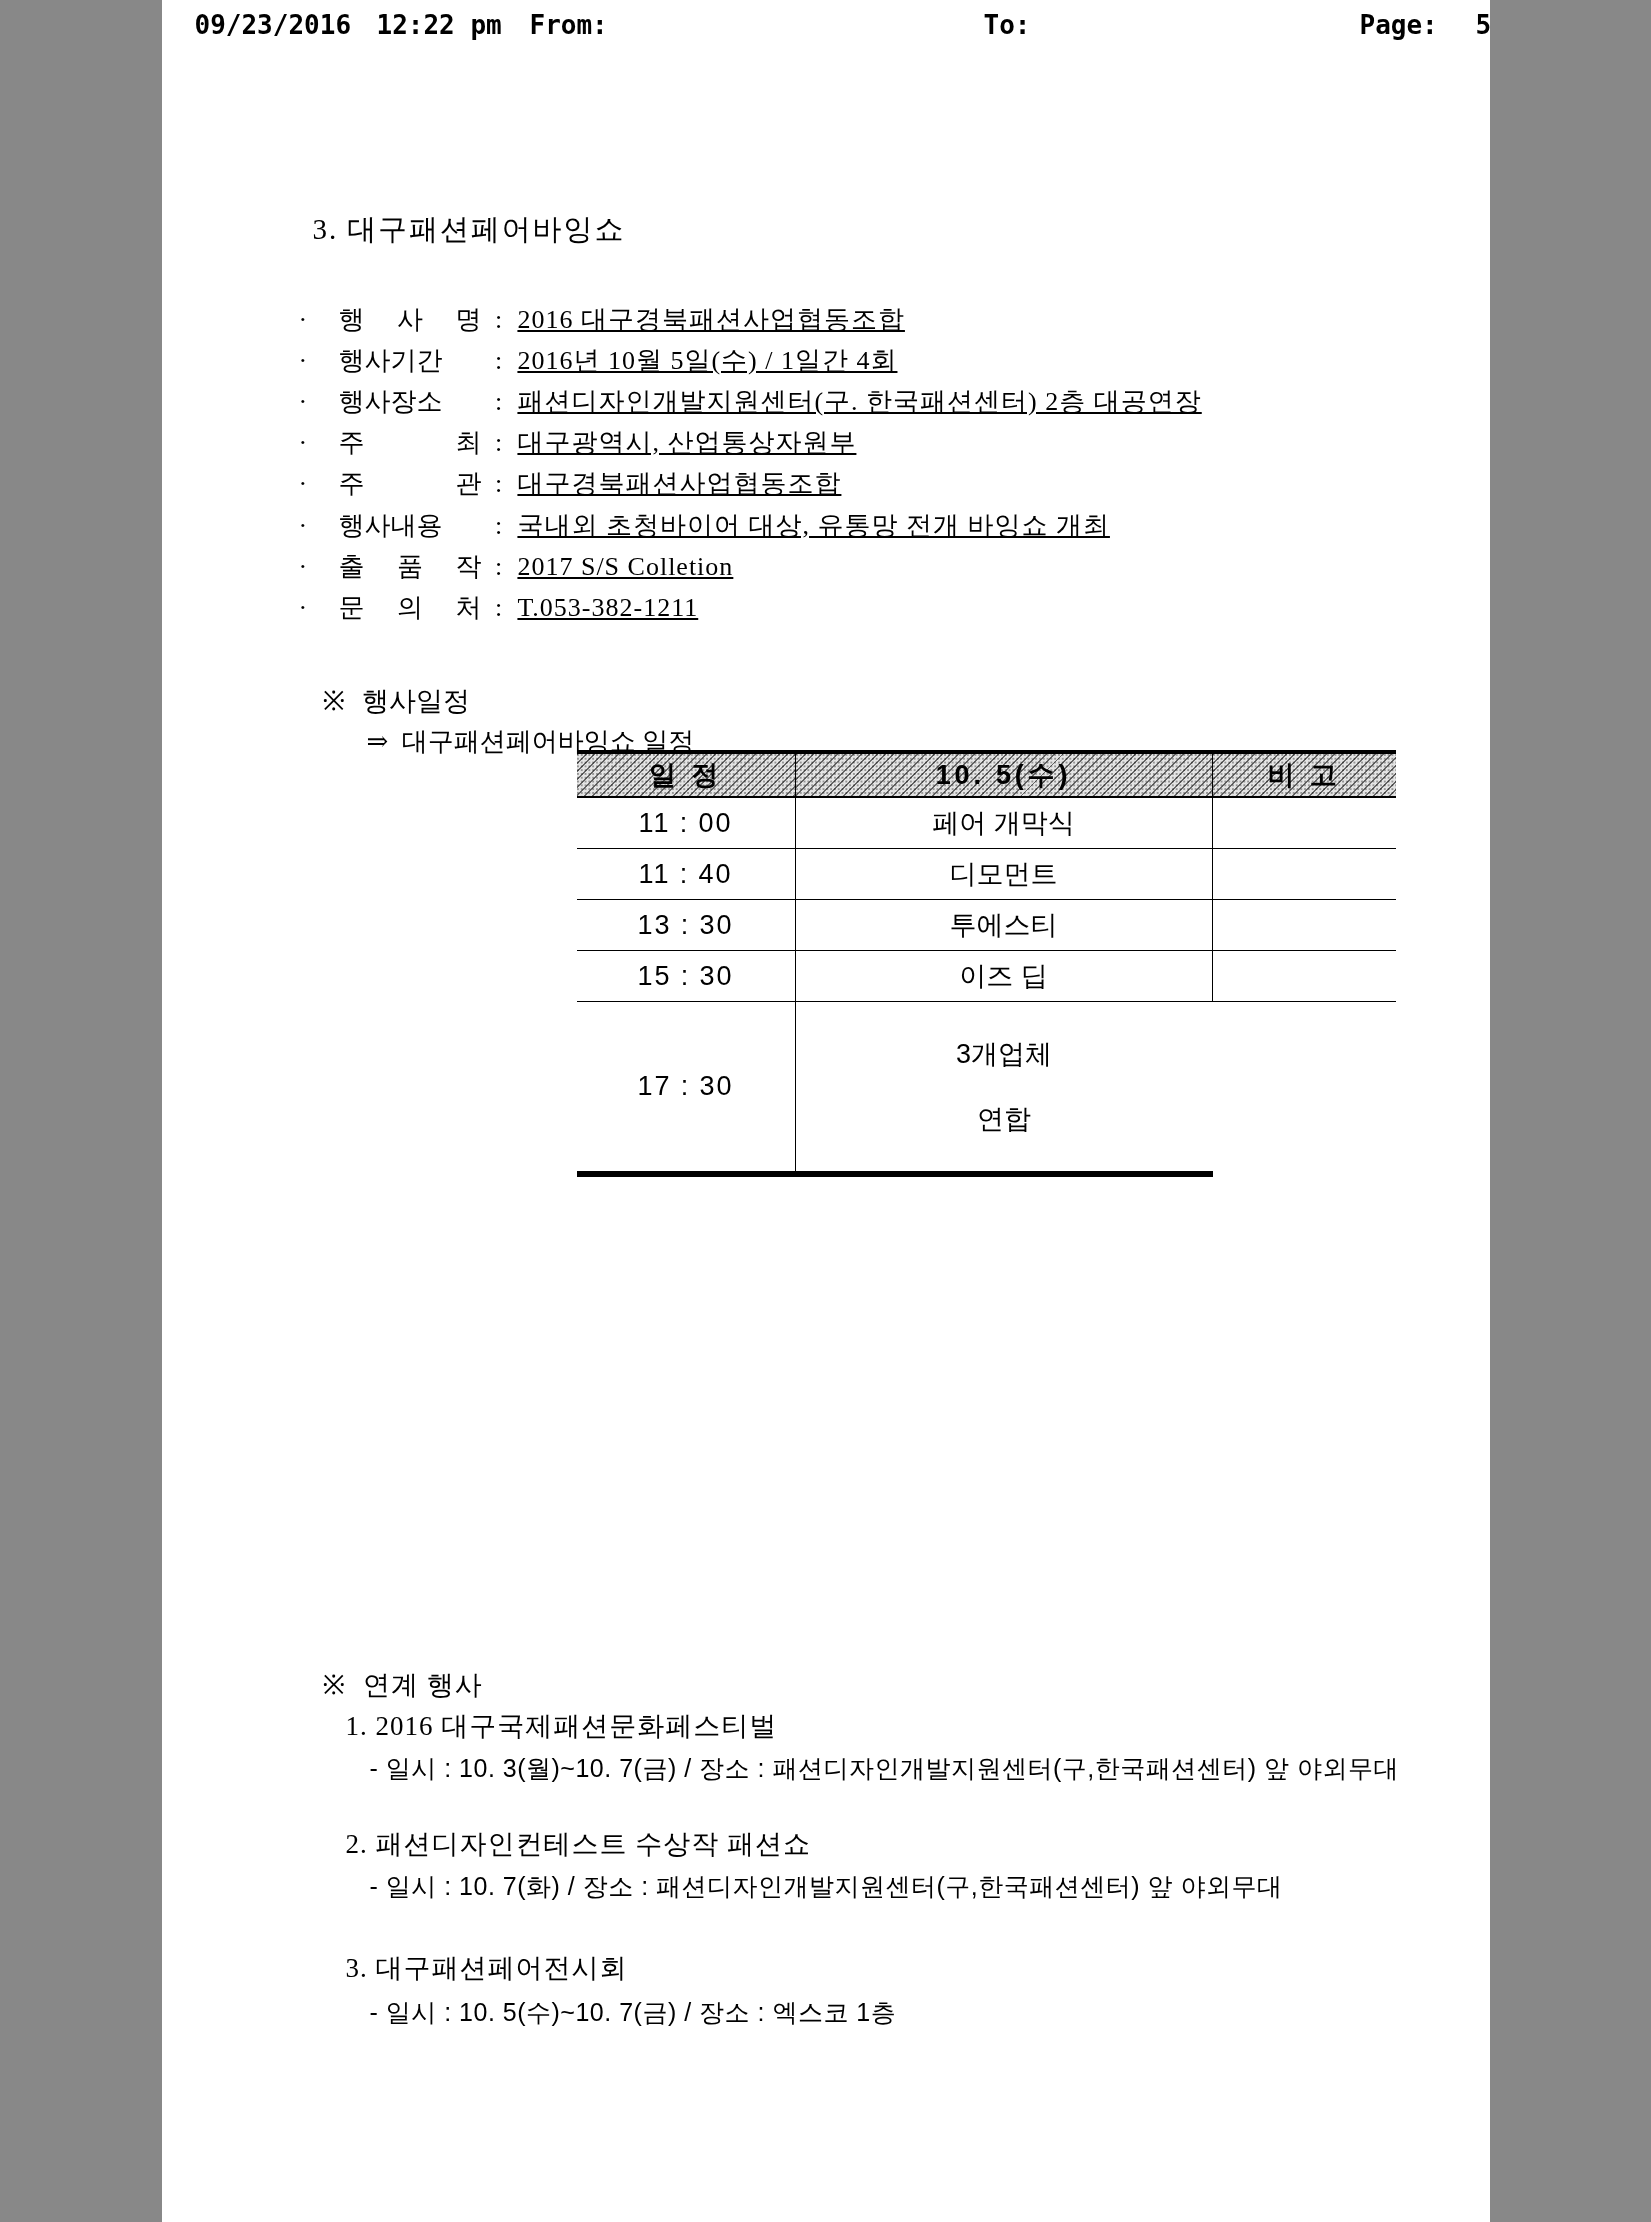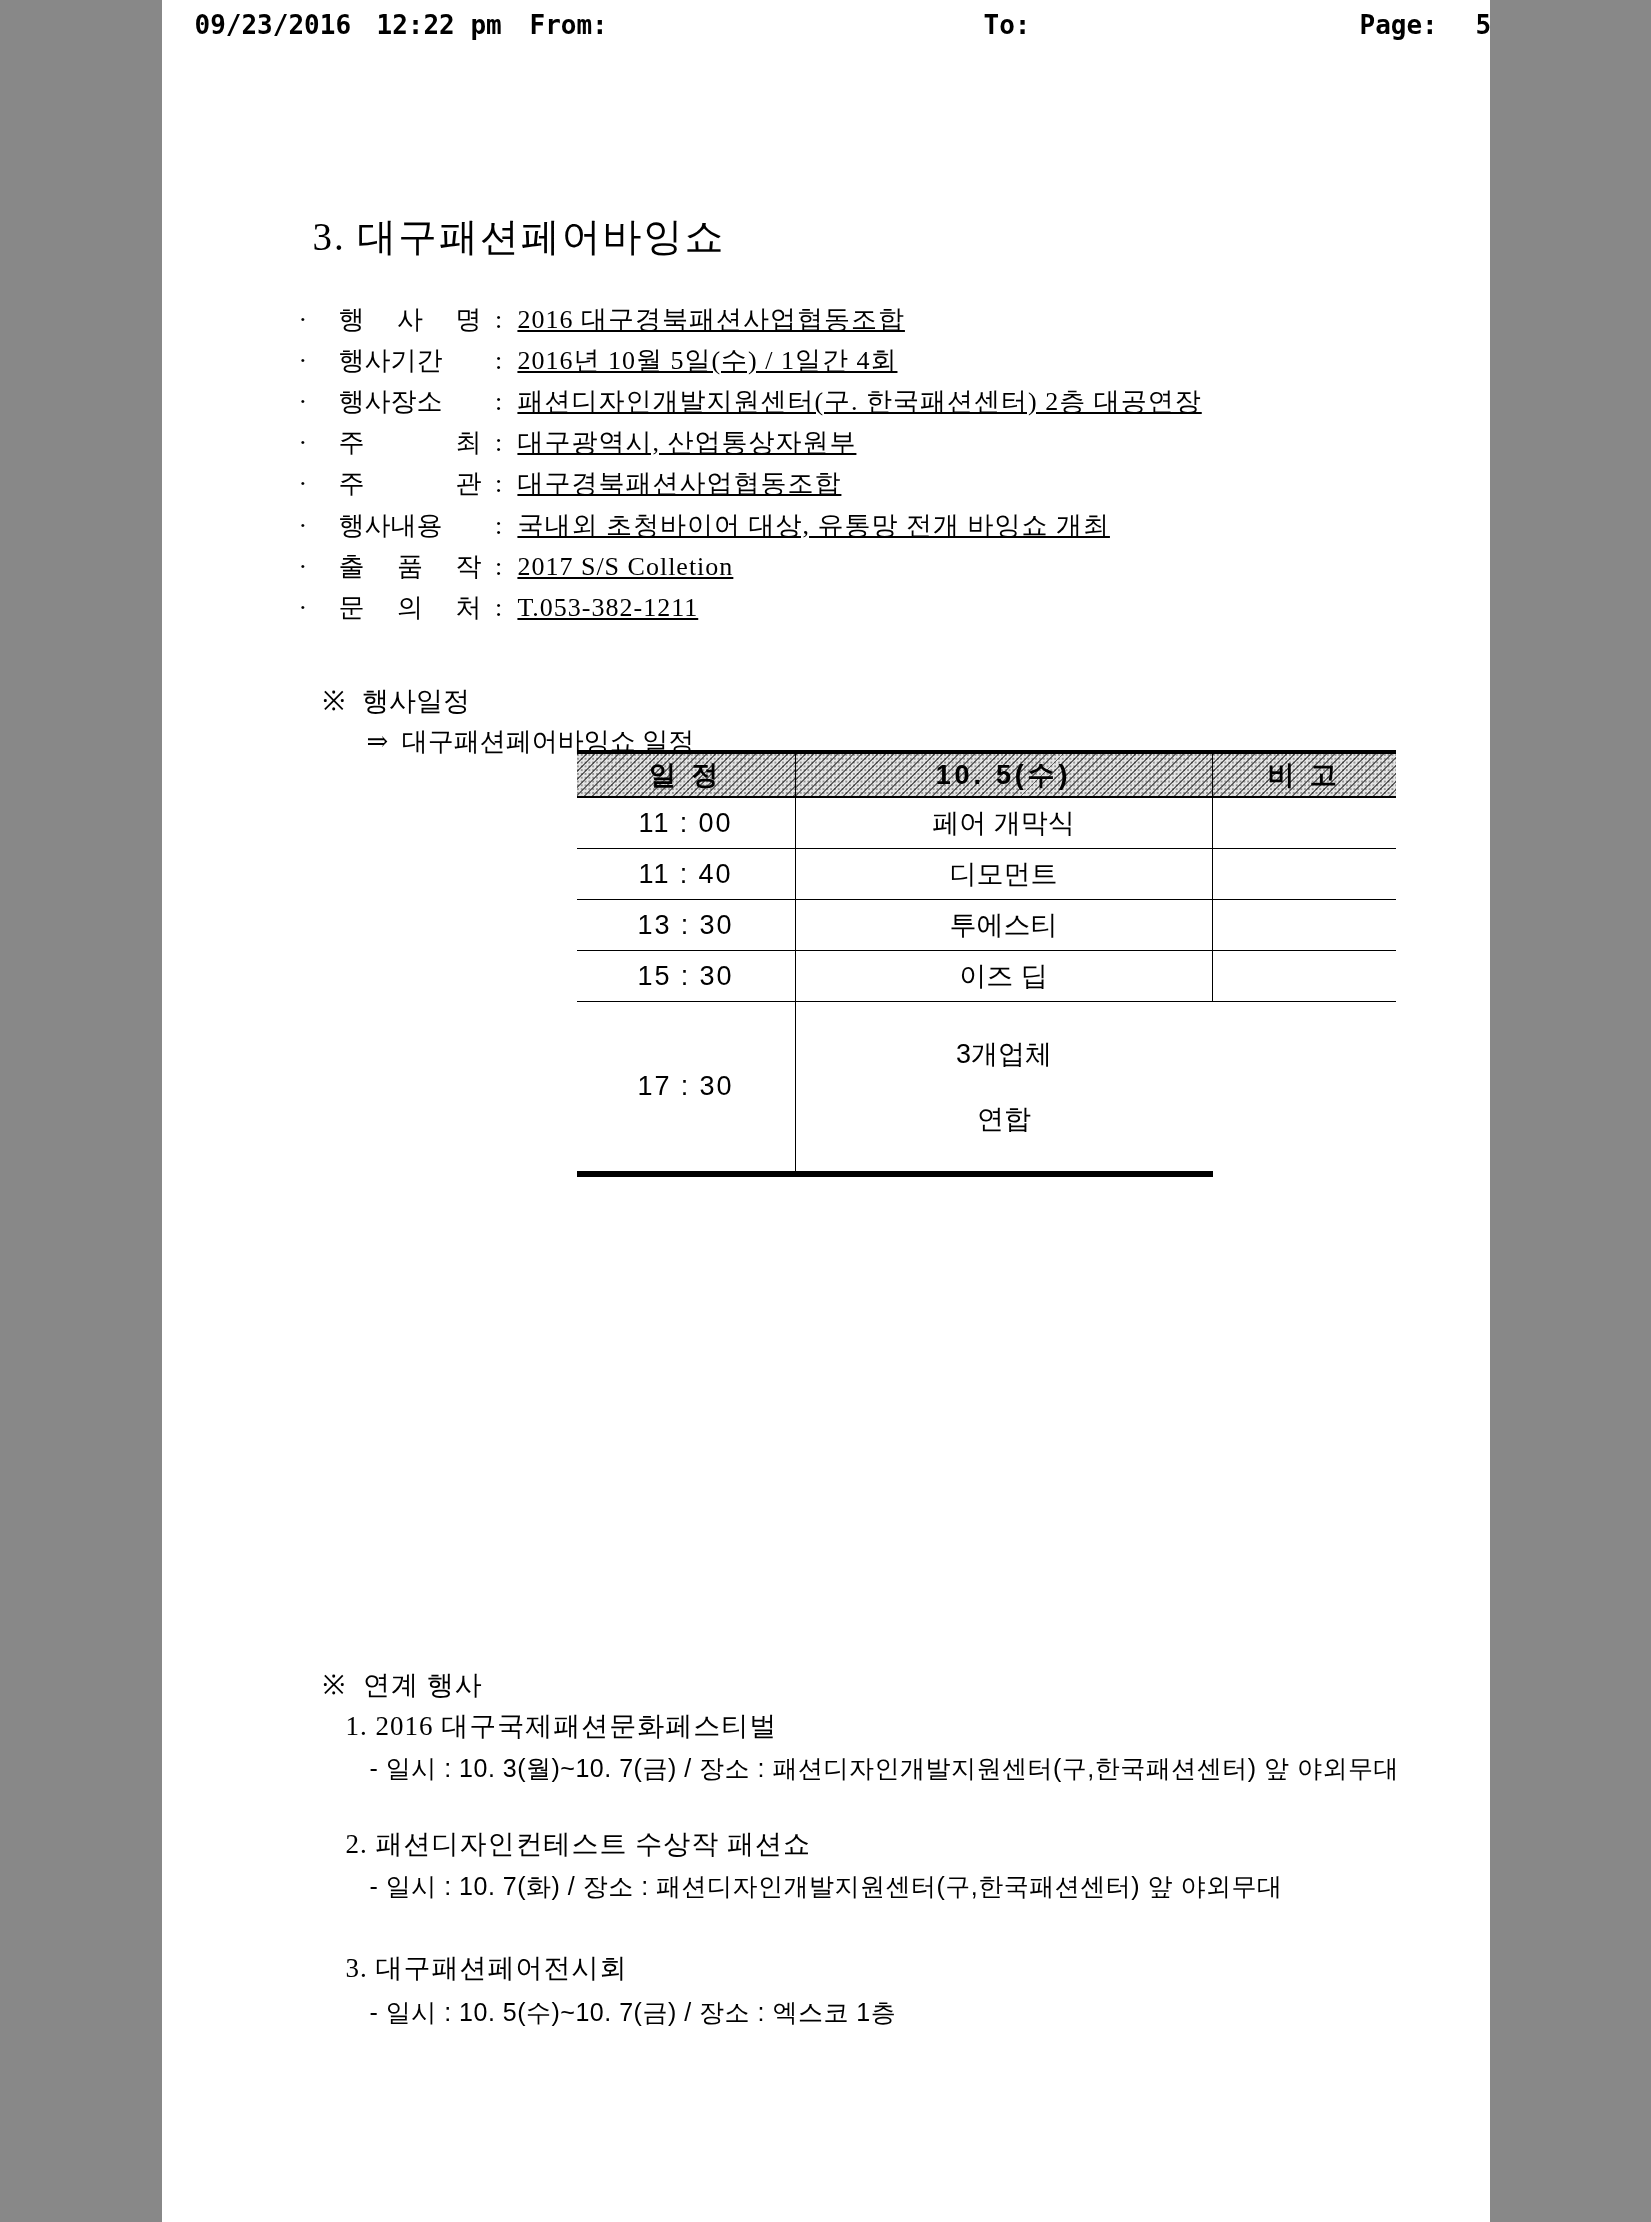--- a/index.html
+++ b/index.html
@@ -24,21 +24,21 @@
   .fx-date  { left:33px; }
   .fx-time  { left:215px; }
   .fx-from  { left:368px; }
   .fx-to    { left:822px; }
   .fx-page  { left:1198px; }
   .fx-pageno{ left:1314px; }
 
   
   .doc-title {
     position:absolute; left:151px; top:210px;
-    font-size:39px; letter-spacing:1.9px;
+    font-size:29px; letter-spacing:1.9px;
   }
 
   
   .detail-line {
     position:absolute; left:137px; width:1338px;
     font-size:26px; white-space:nowrap;text-decoration:underline;
   }
   .detail-line .bullet { display:inline-block; width:19px; }
   .detail-line .lbl {
     display:inline-block; width:143px; margin-left:21px;

